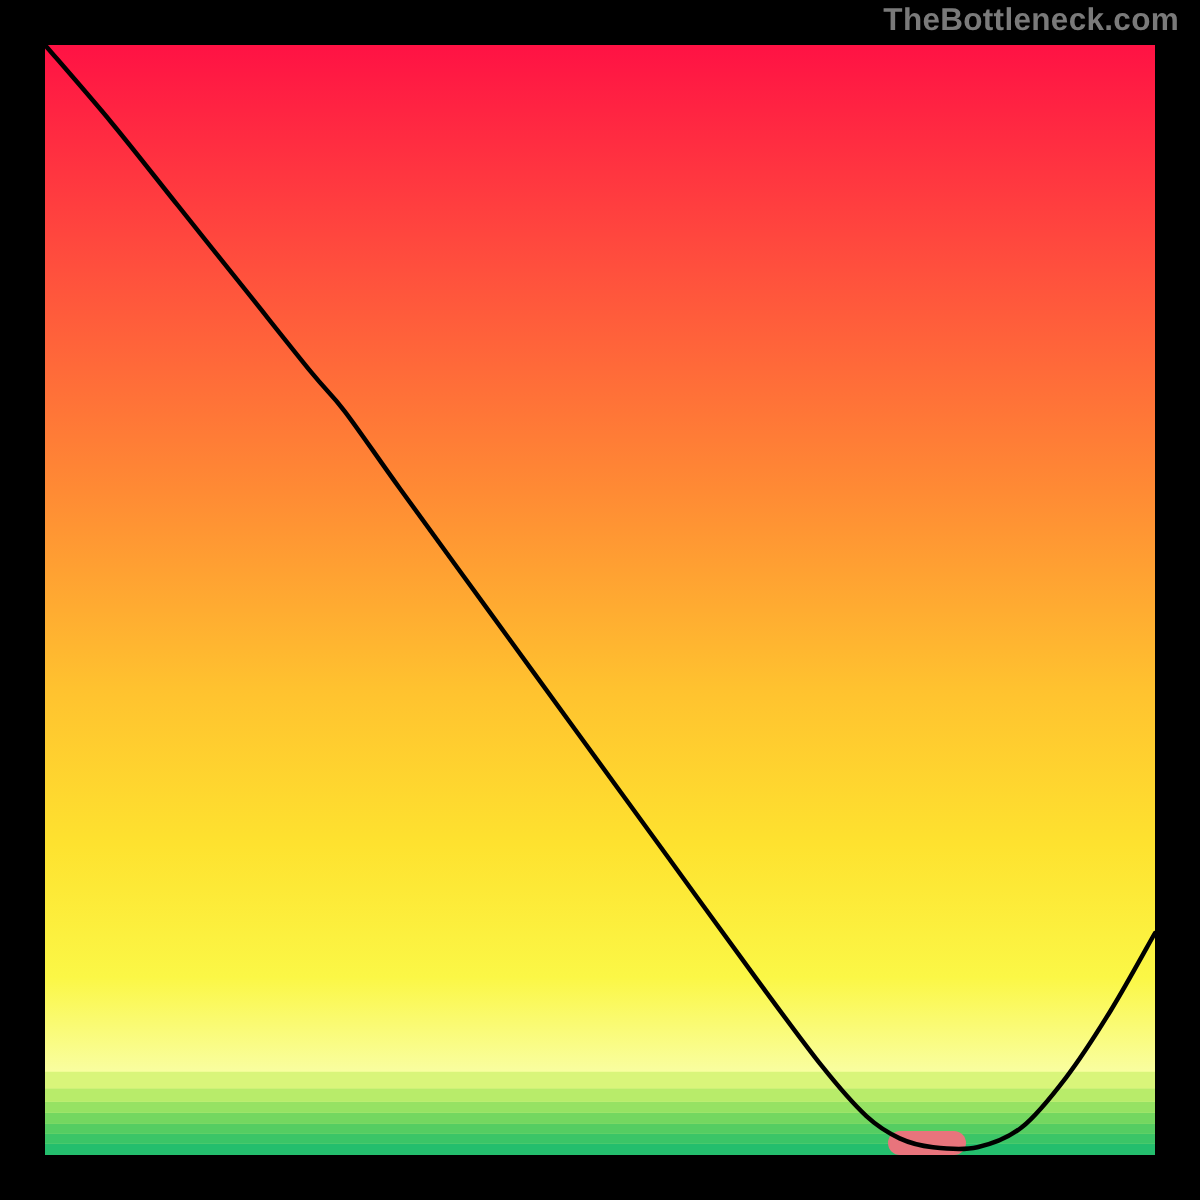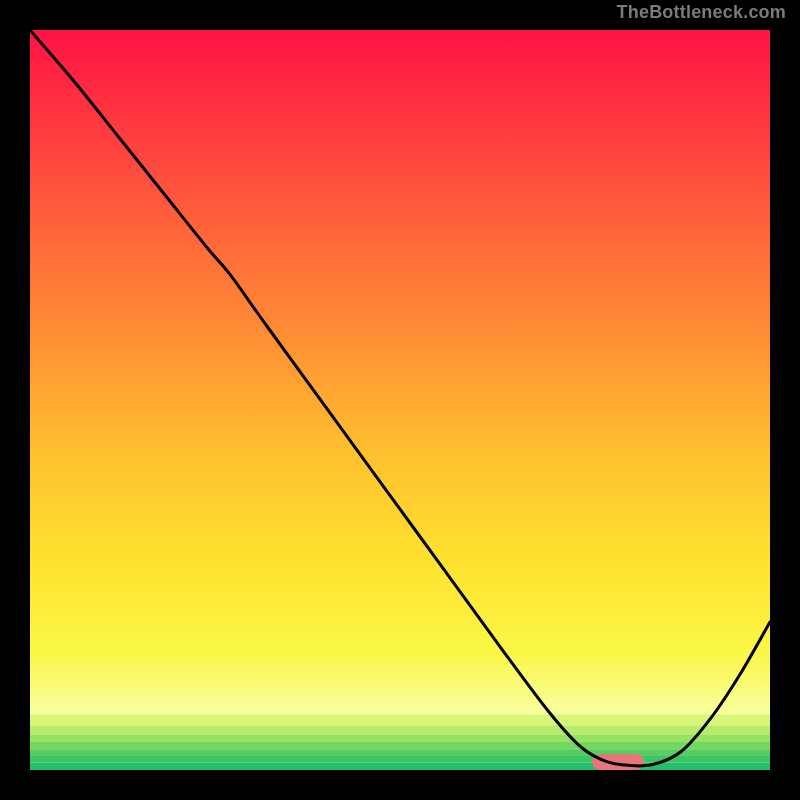--- a/index.html
+++ b/index.html
@@ -15,21 +15,21 @@
     left: 0;
     top: 0;
     width: 800px;
     height: 800px;
   }
   .watermark {
     position: absolute;
     top: 2px;
     right: 14px;
     font-family: Arial, Helvetica, sans-serif;
-    font-size: 18px;
+    font-size: 21px;
     font-weight: 700;
     color: #7a7a7a;
     letter-spacing: 0.2px;
   }
   .plot-area {
     position: absolute;
     left: 30px;
     top: 30px;
     width: 740px;
     height: 740px;

